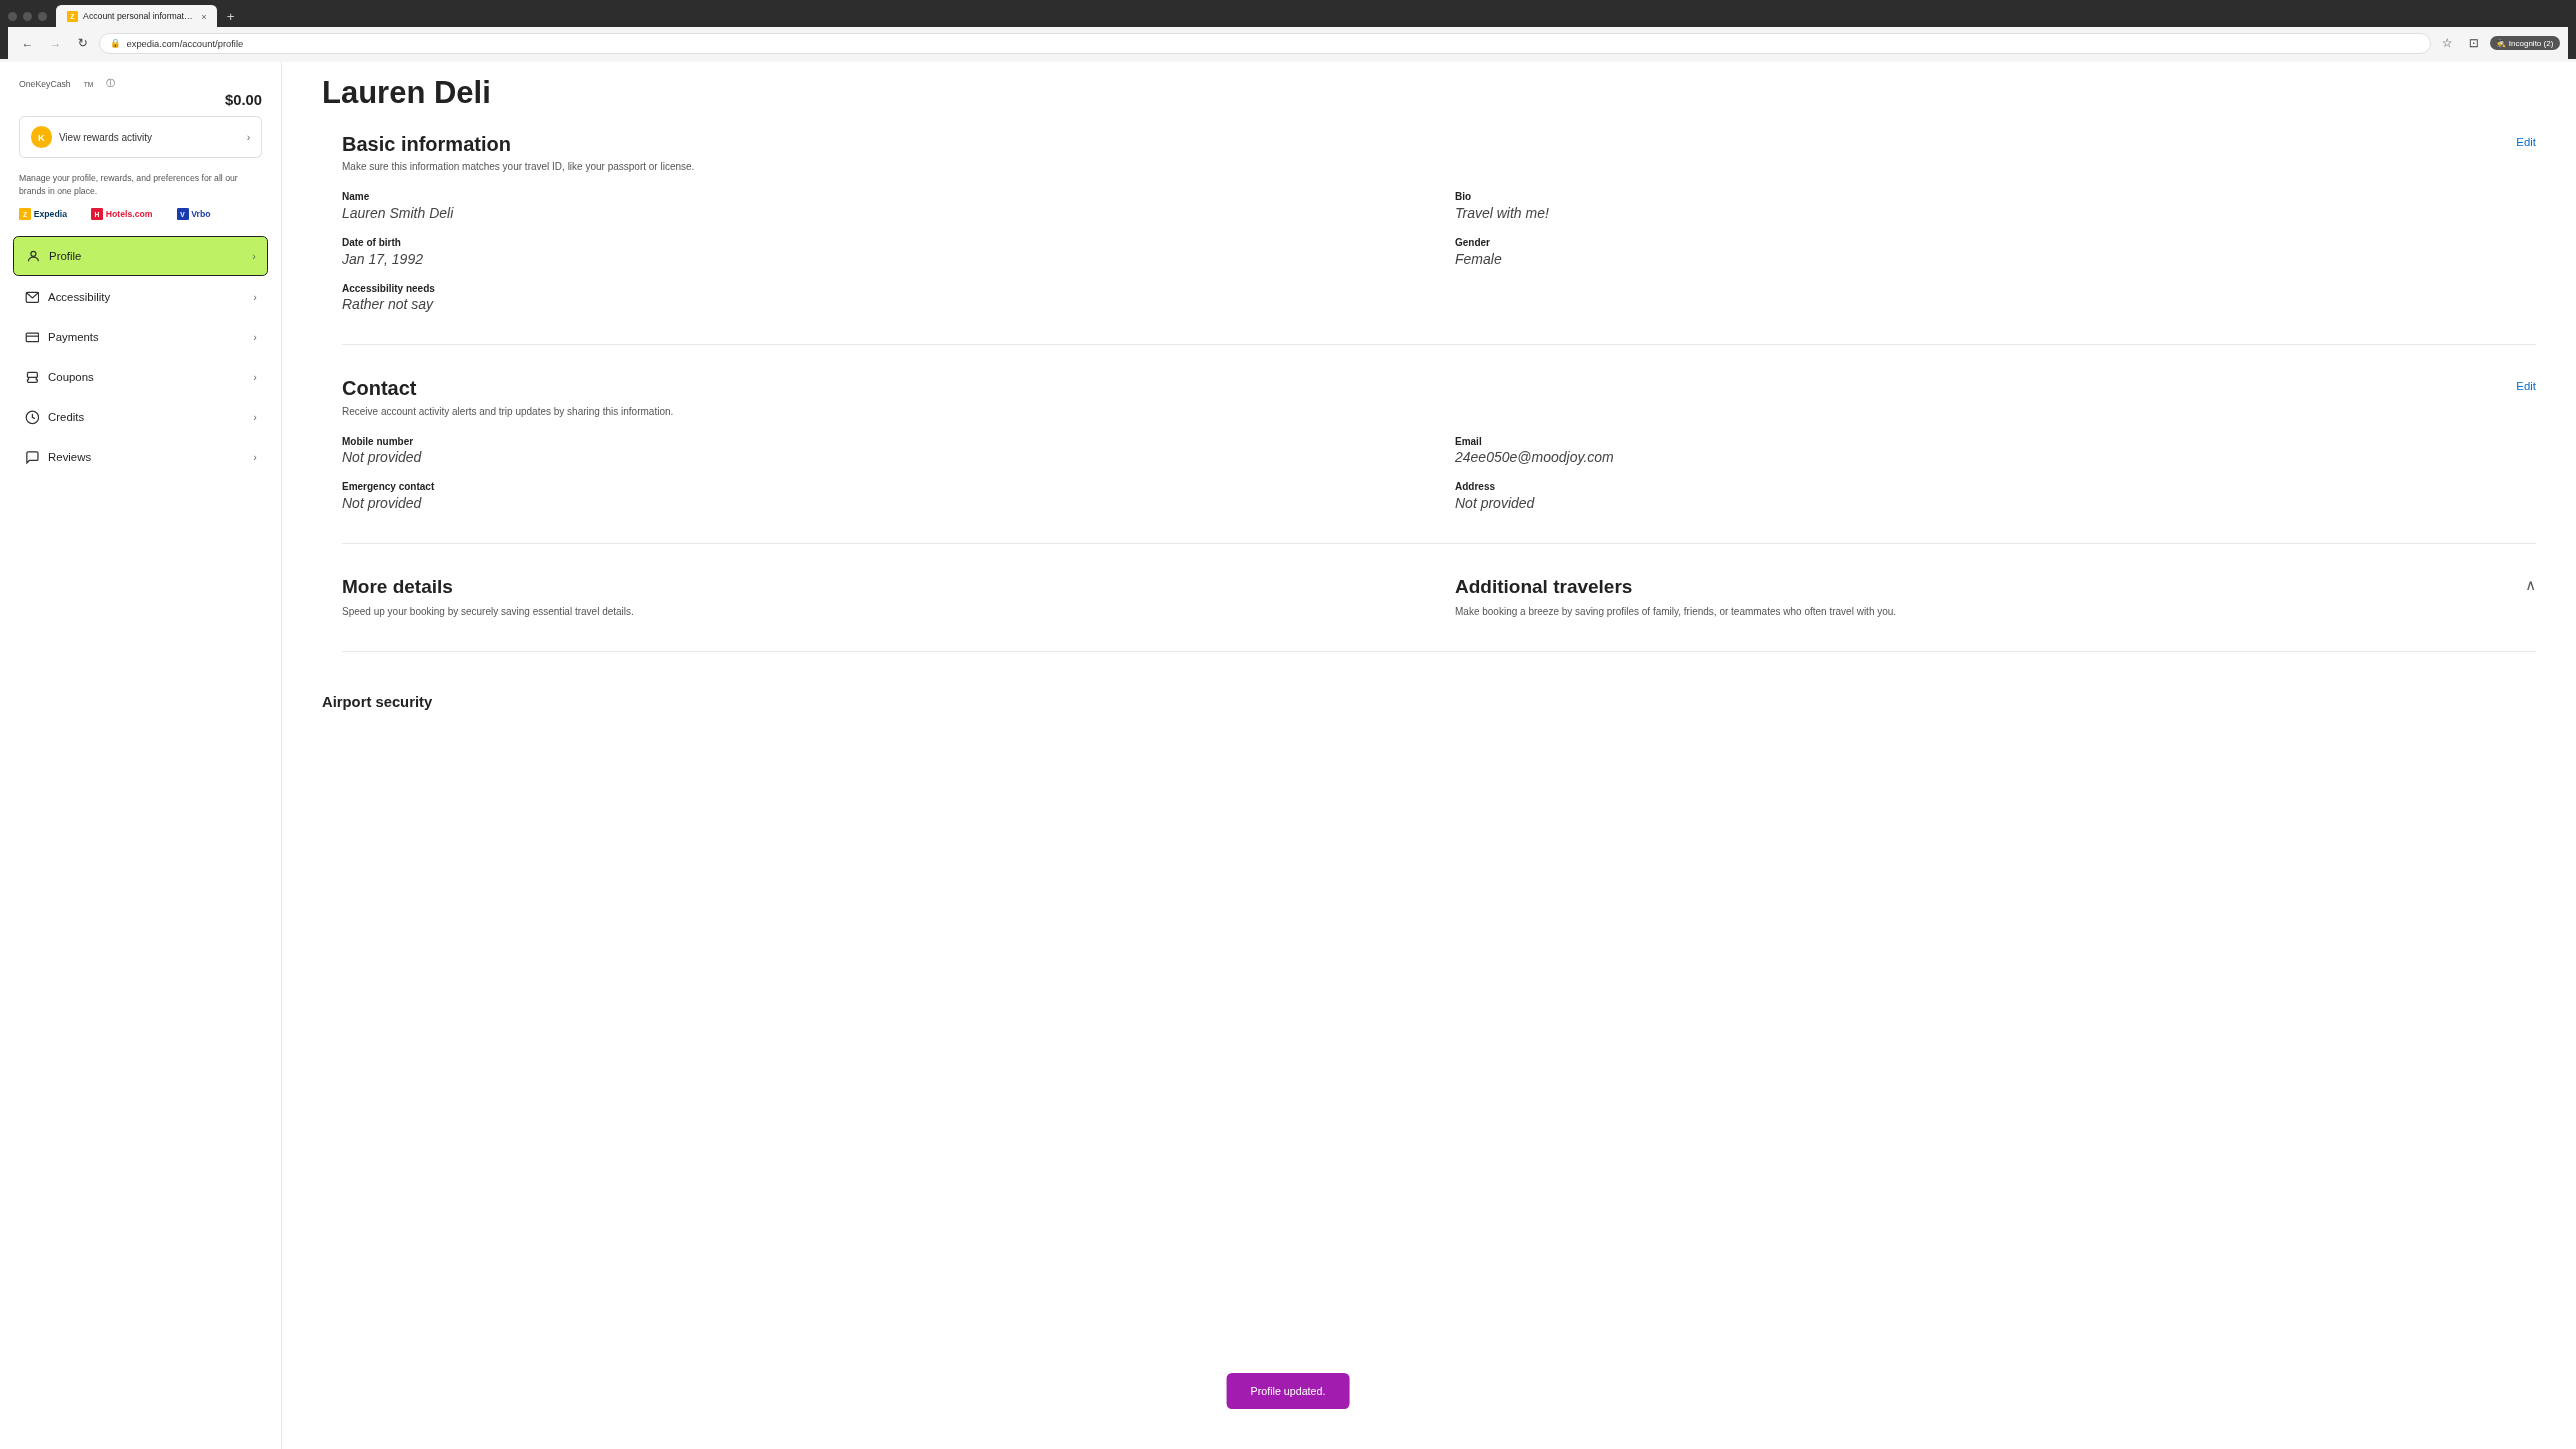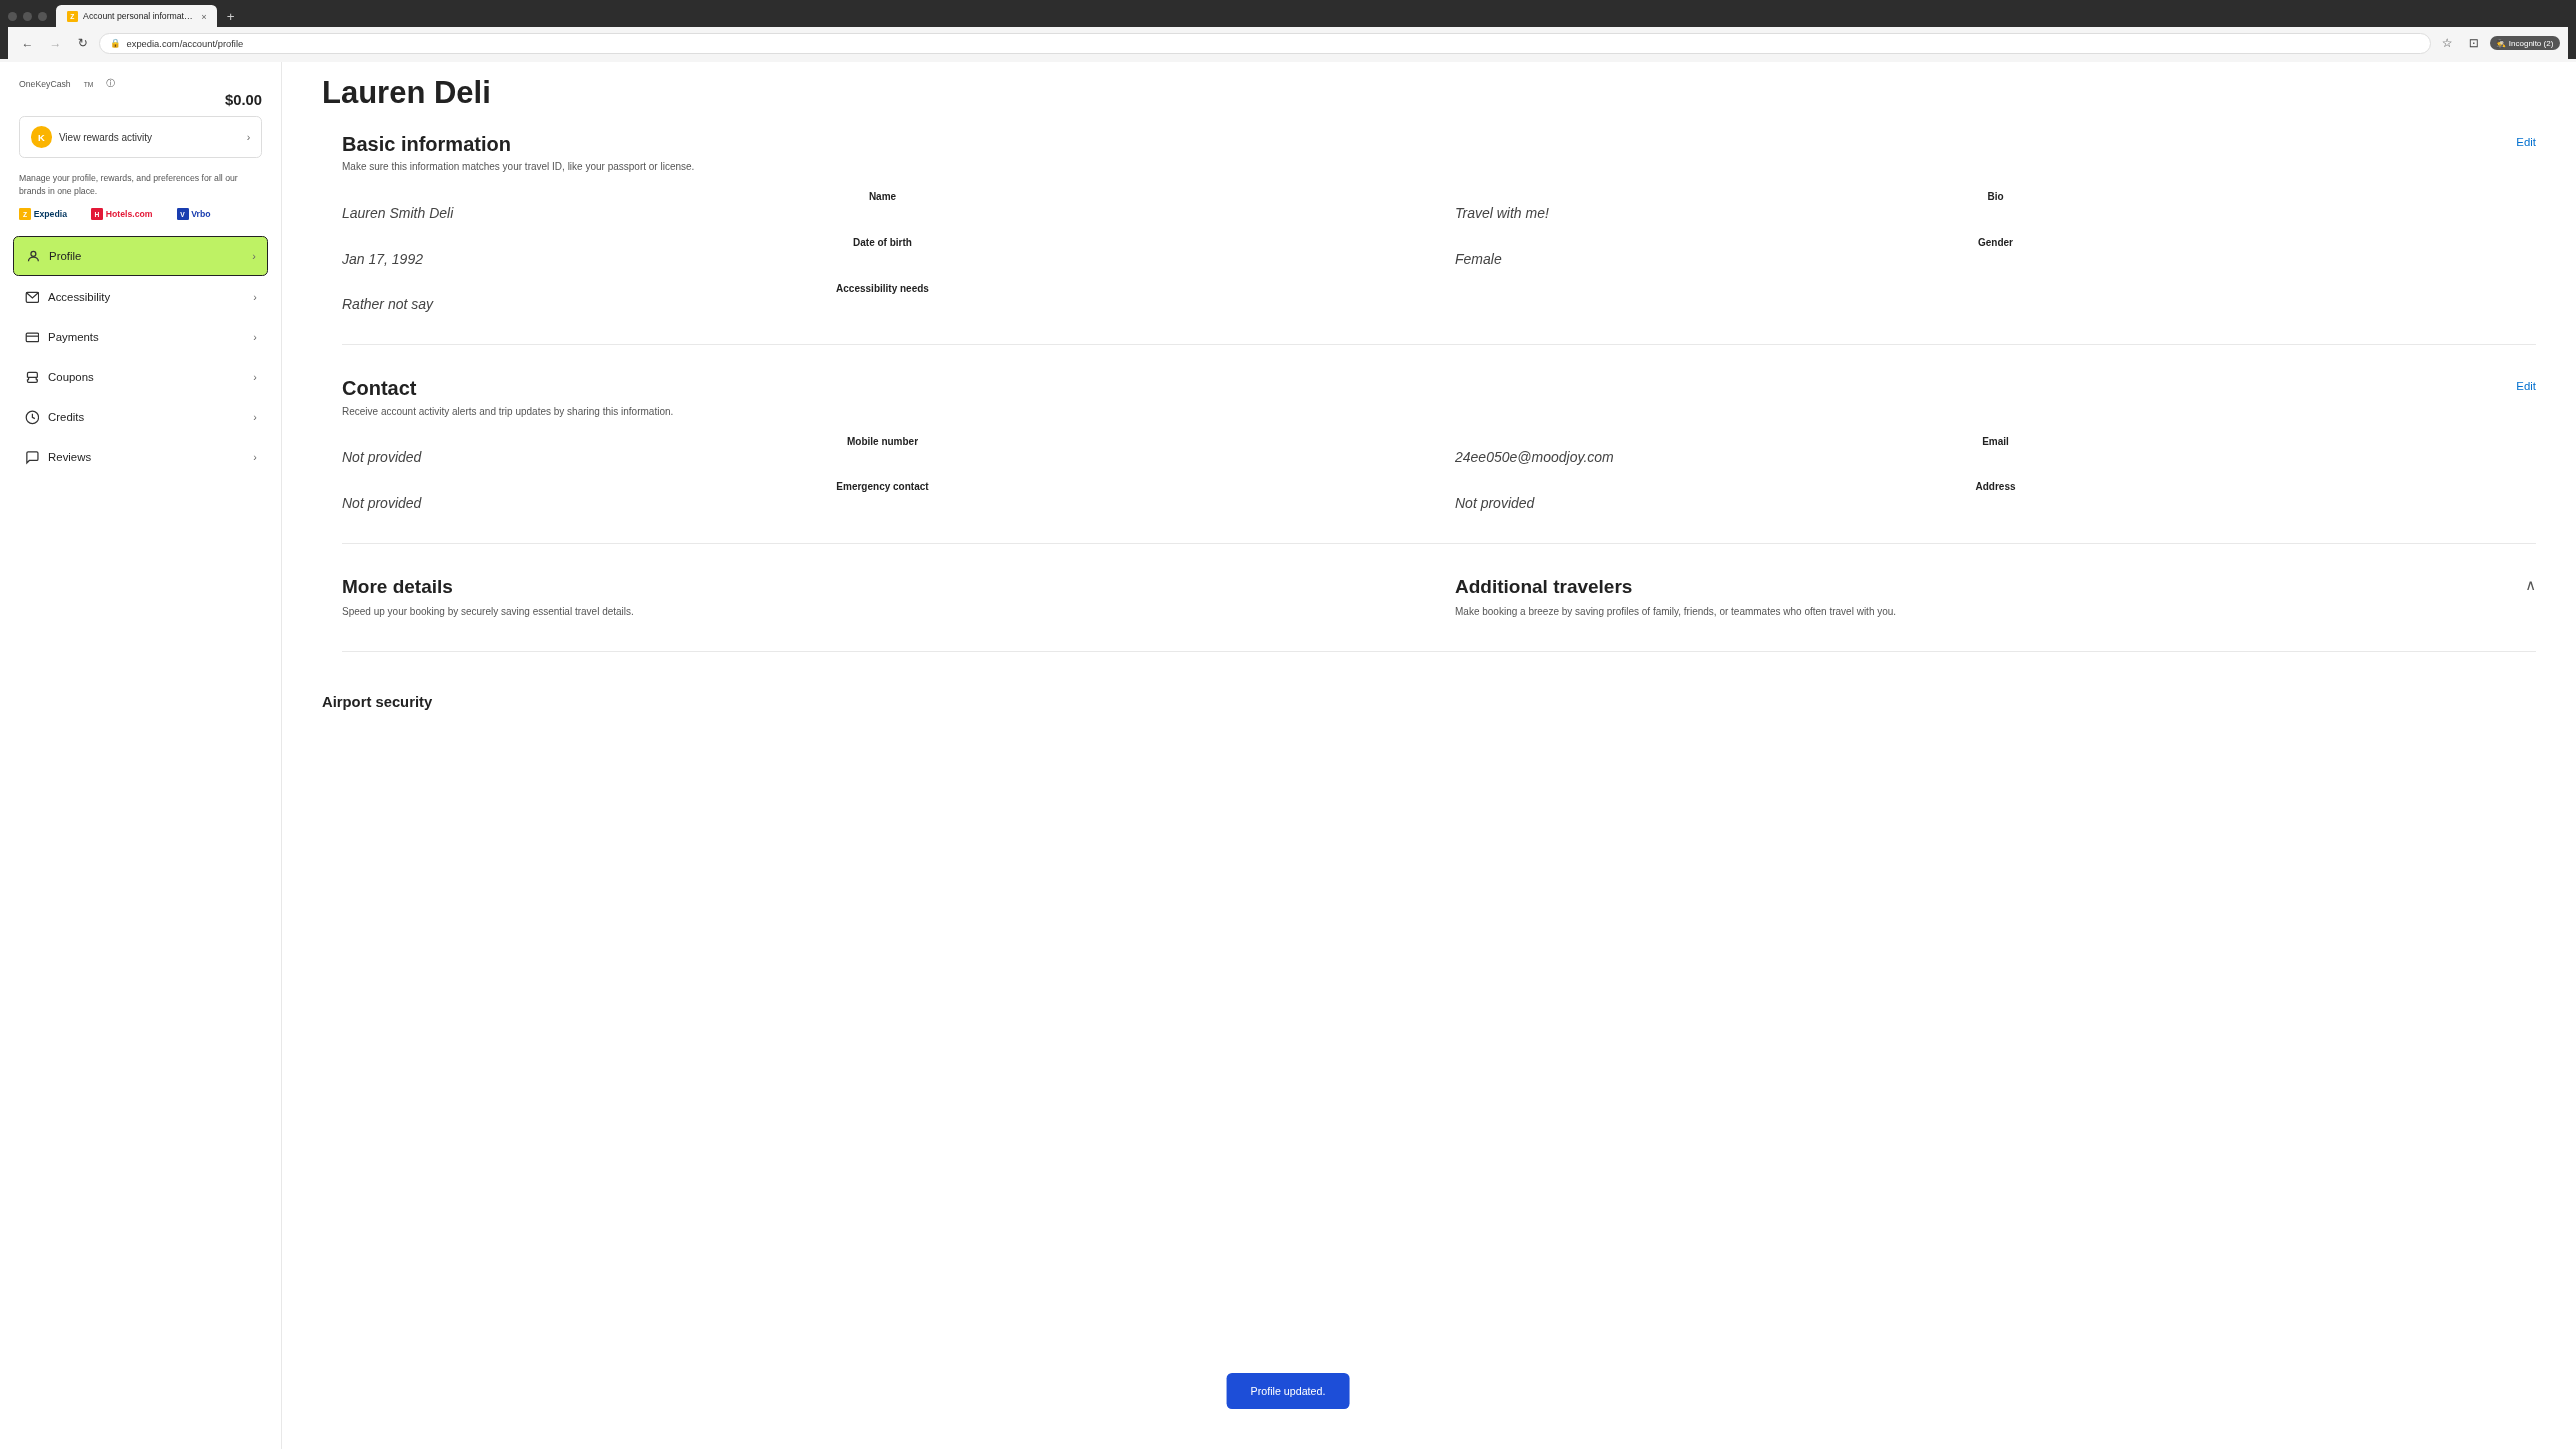--- a/index.html
+++ b/index.html
@@ -329,21 +329,20 @@
       display: grid;
       grid-template-columns: 1fr 1fr;
       gap: 16px 32px;
     }
     .info-item {}
     .info-label {
       font-size: 10px;
       font-weight: 600;
       color: #222;
       margin-bottom: 2.7px;
-      text-align: center;
     }
     .info-value {
       font-size: 14px;
       color: #444;
       font-style: italic;
     }
 
     
     .two-col-section {
       display: grid;
@@ -368,21 +367,21 @@
       font-size: 14.8px;
       color: #555;
     }
 
     
     .toast {
       position: fixed;
       bottom: 40px;
       left: 50%;
       transform: translateX(-50%);
-      background: #1d4ed8;
+      background: #a21caf;
       color: white;
       padding: 12px 24px;
       border-radius: 5.4px;
       font-size: 10.7px;
       z-index: 9999;
       white-space: nowrap;
     }
 
     
     ::-webkit-scrollbar { width: 4px; }

